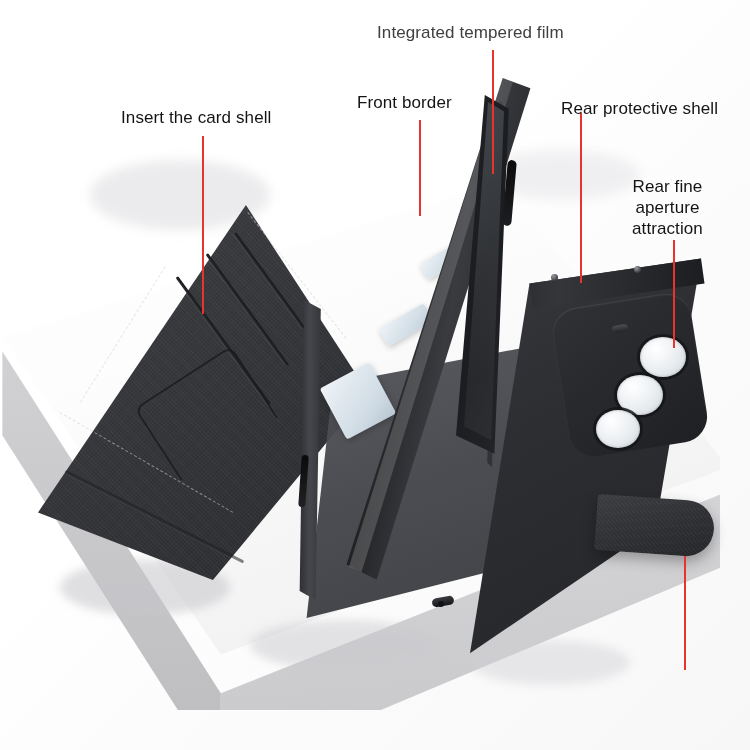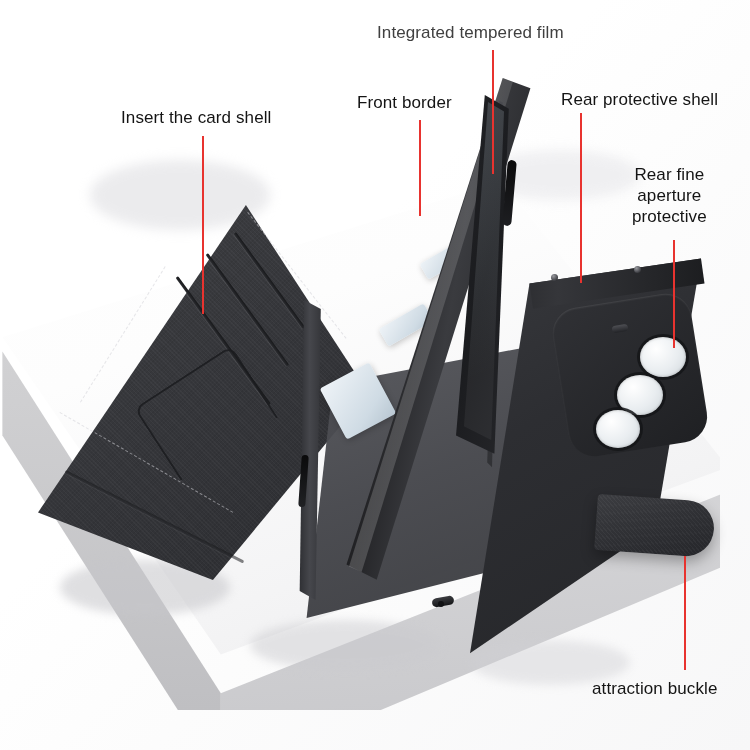--- a/index.html
+++ b/index.html
@@ -187,21 +187,21 @@
   }
   .callout{
     position:absolute;
     color:#141414;
     font-size:17px;
     line-height:1.24;
     letter-spacing:.1px;
     white-space:nowrap;
     font-weight:400;
   }
-  .callout.multi{white-space:normal;}
+  .callout.multi{white-space:normal;margin-top:12px;}
   .callout.center{text-align:center;}
 </style>
 </head>
 <body>
 
 <div id="stage">
 
   <div class="bg-base"></div>
   <div class="vein" style="left:90px;top:160px;width:180px;height:70px;background:#d8d8dc;"></div>
   <div class="vein" style="left:40px;top:330px;width:150px;height:60px;background:#dedee2;"></div>
@@ -265,28 +265,27 @@
       </div>
       <div class="leader" style="left: 419px; top: 120px; height: 96px; background: rgb(232, 51, 47);"></div>
       <div class="callout" style="left: 357px; top: 92px; color: rgb(20, 20, 20);">
         <div>Front border</div>
       </div>
       <div class="leader" style="left: 492px; top: 50px; height: 124px; background: rgb(232, 51, 47);"></div>
       <div class="callout" style="left: 377px; top: 22px; color: #404040;">
         <div>Integrated tempered film</div>
       </div>
       <div class="leader" style="left: 580px; top: 113px; height: 170px; background: rgb(232, 51, 47);"></div>
-      <div class="callout" style="left: 561px; top: 89px; color: rgb(20, 20, 20);">
+      <div class="callout" style="left: 561px; top: 98px; color: rgb(20, 20, 20);">
         <div>Rear protective shell</div>
       </div>
       <div class="leader" style="left: 673px; top: 240px; height: 108px; background: rgb(232, 51, 47);"></div>
       <div class="callout multi center" style="left: 632px; top: 164px; color: rgb(20, 20, 20);">
         <div>Rear fine</div>
         <div>aperture</div>
-        <div>protective</div>
+        <div>attraction</div>
       </div>
       <div class="leader" style="left: 684px; top: 556px; height: 114px; background: rgb(232, 51, 47);"></div>
       <div class="callout multi center" style="left: 592px; top: 678px; color: rgb(20, 20, 20);">
-        <div>attraction buckle</div>
       </div>
     </div>
 
 </div>
 
 </body></html>

